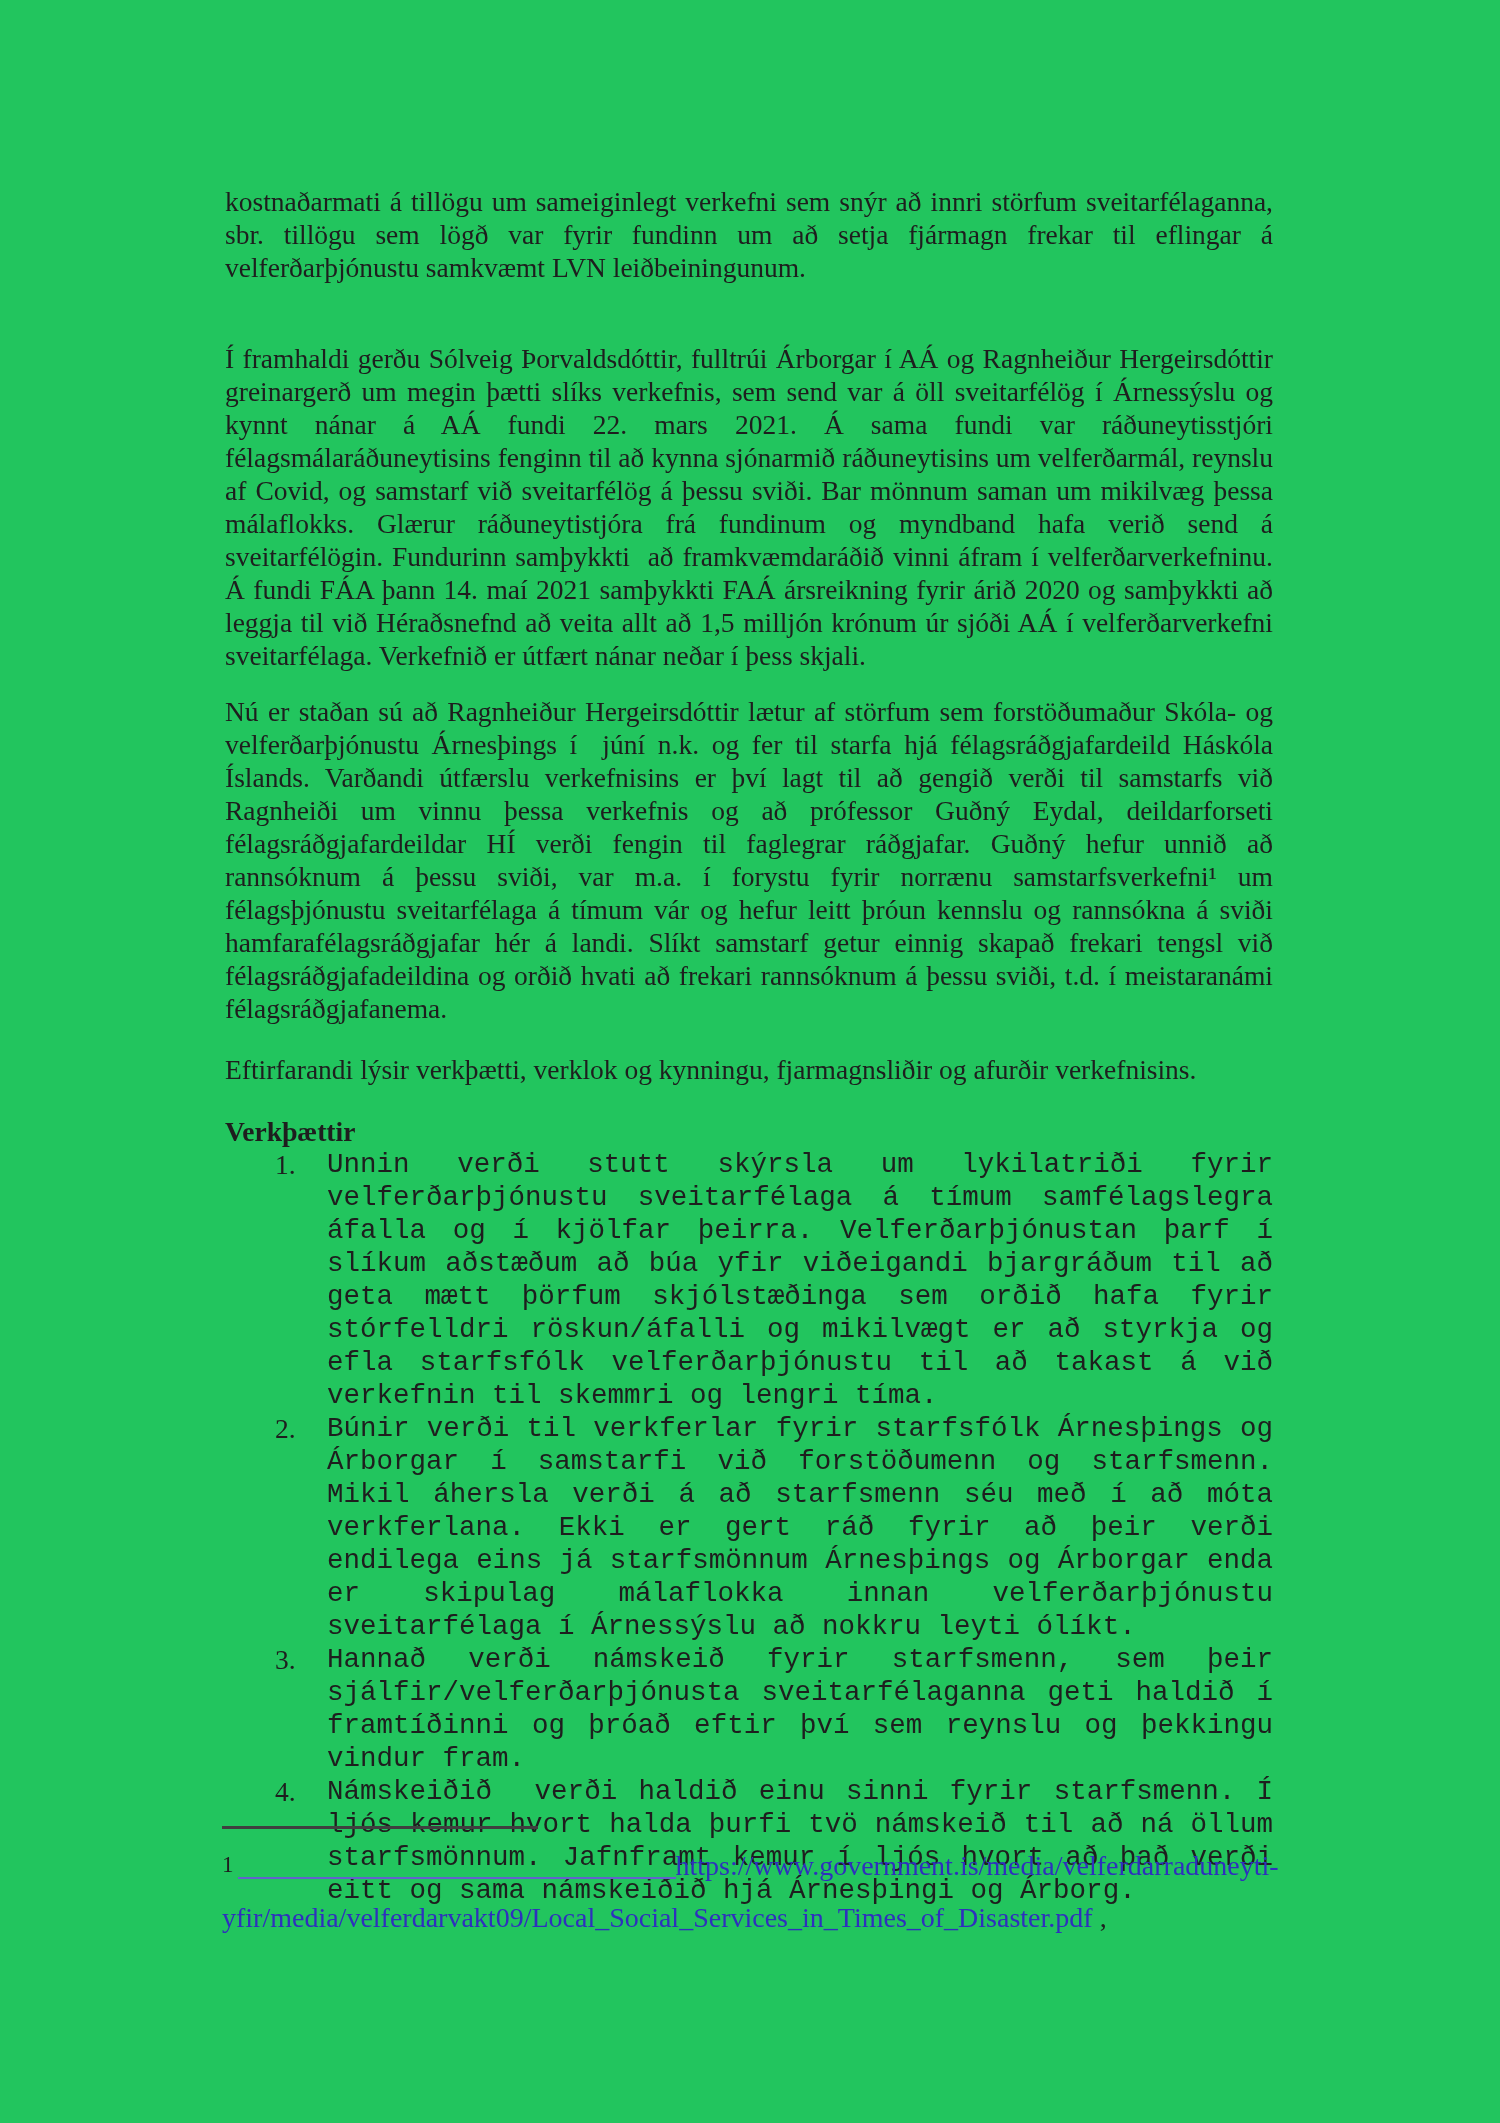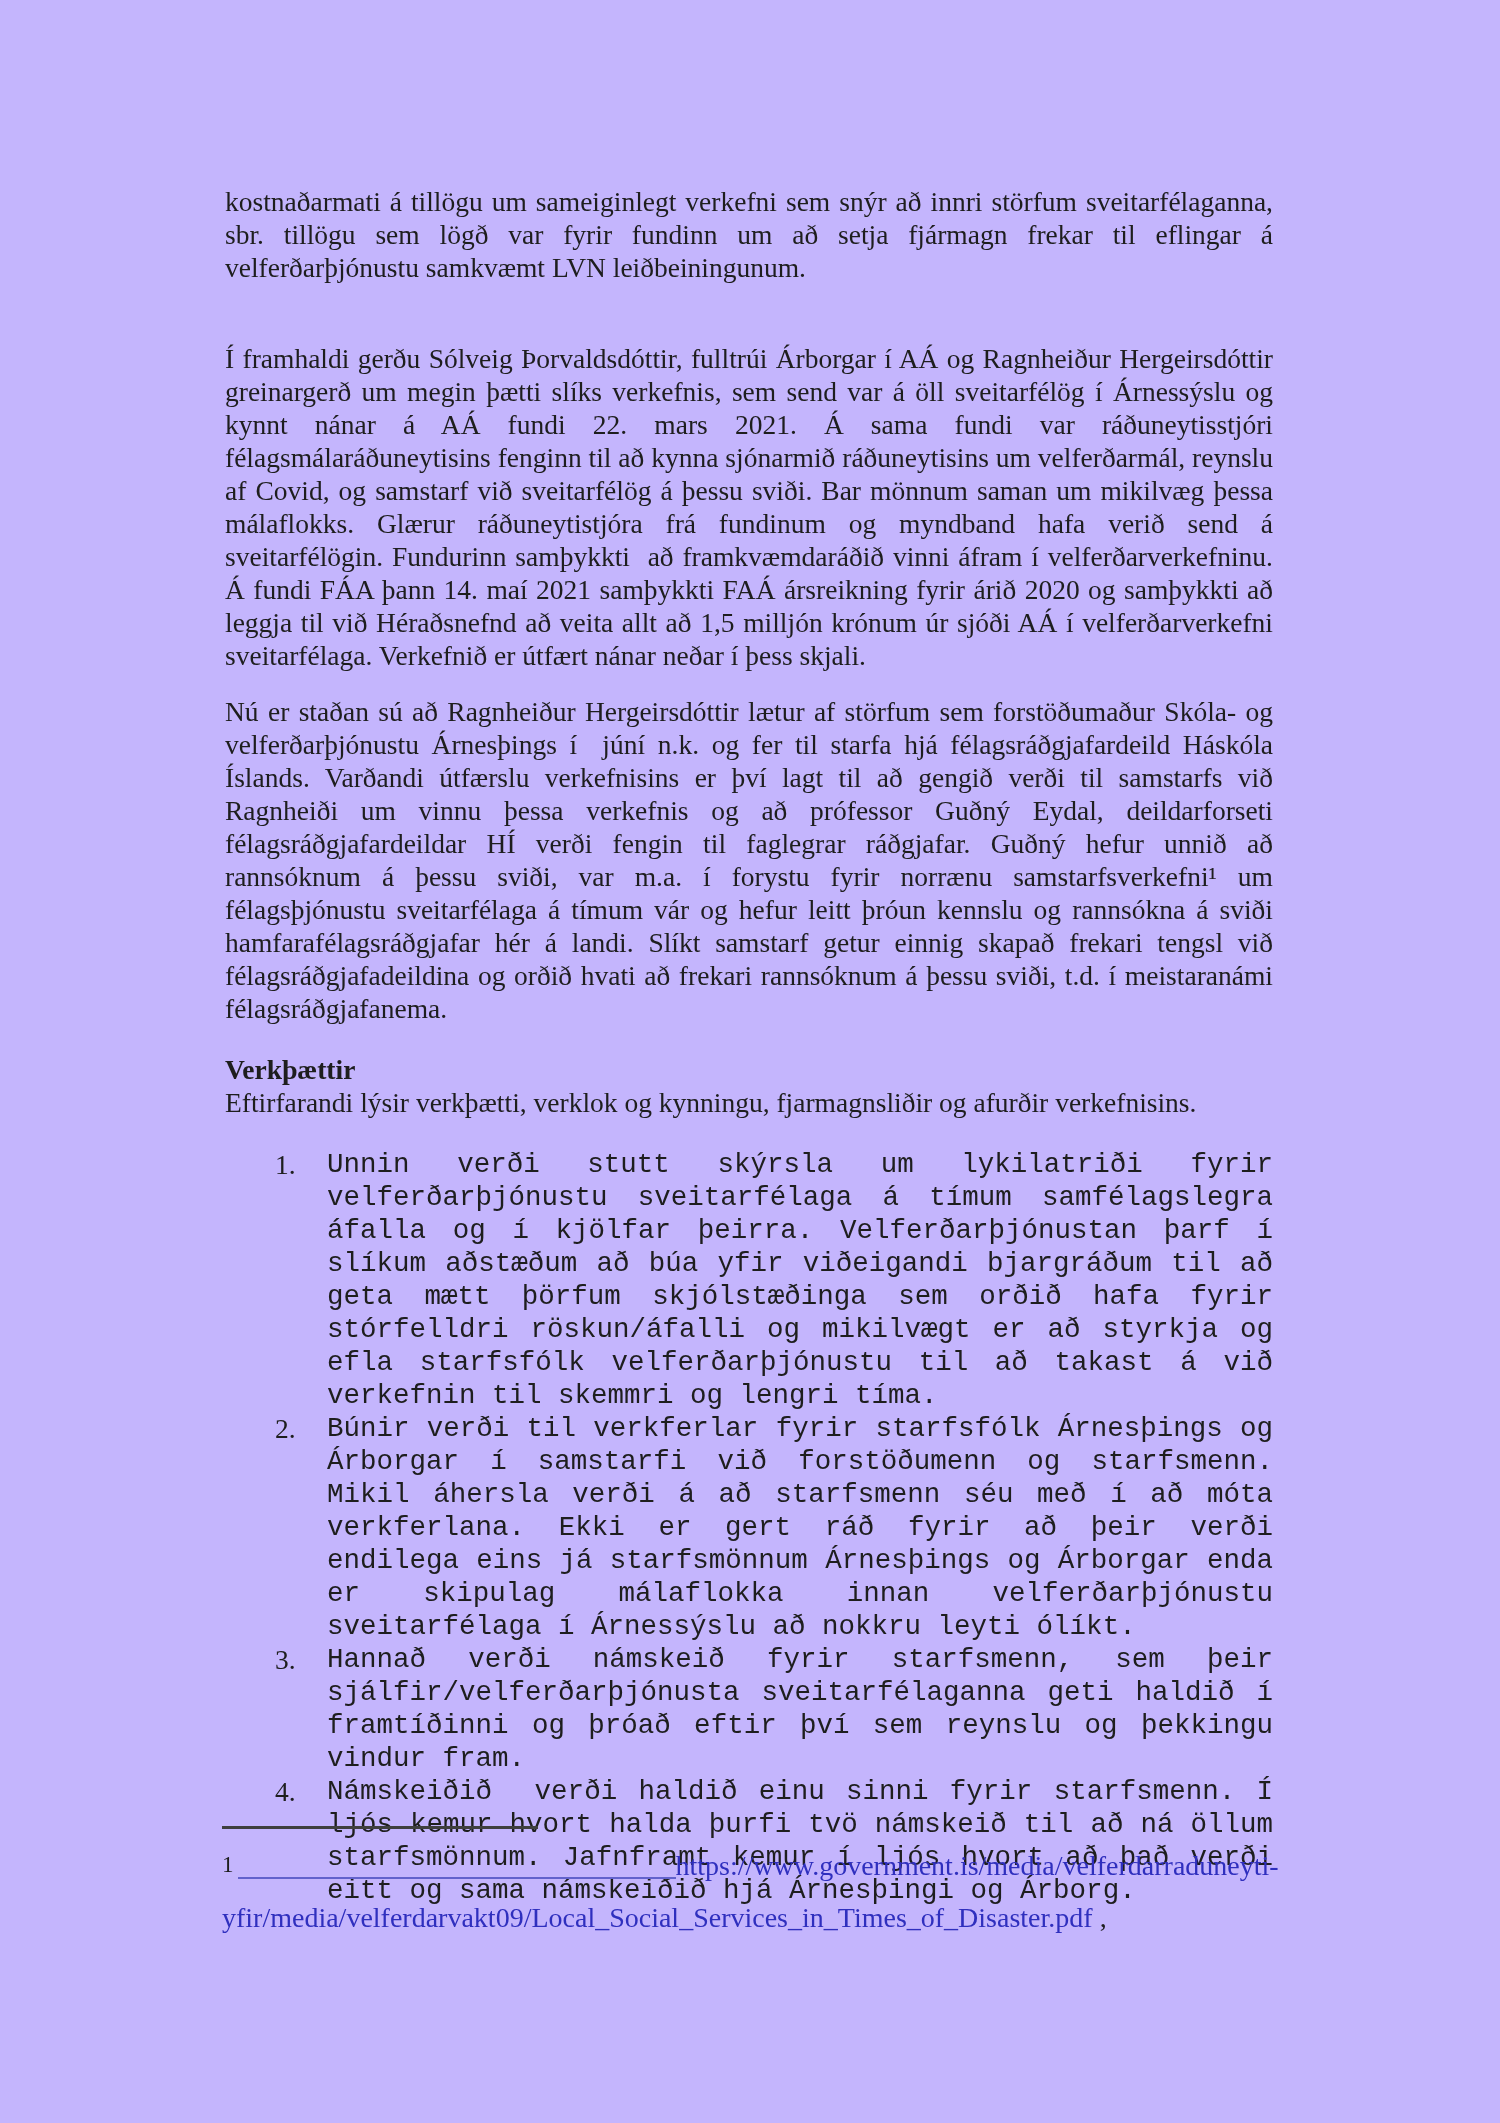--- a/index.html
+++ b/index.html
@@ -8,21 +8,21 @@
     width: 1500px;
     height: 2123px;
     position: relative;
     font-family: "Liberation Serif", "DejaVu Serif", serif;
   }
   .page {
     position: absolute;
     left: 0; top: 0;
     width: 1500px;
     height: 2123px;
-    background: #c4b5fd;
+    background: #22c55e;
     overflow: hidden;
   }
   .content {
     position: absolute;
     left: 225px;
     top: 185px;
     width: 1048px;
     font-size: 27.5px;
     line-height: 33px;
     color: #1e1e1e;
@@ -92,23 +92,23 @@
 <div class="page">
 
   <div class="content">
 
     <p class="para p1">kostnaðarmati á tillögu um sameiginlegt verkefni sem snýr að innri störfum sveitarfélaganna, sbr. tillögu sem lögð var fyrir fundinn um að setja fjármagn frekar til eflingar á velferðarþjónustu samkvæmt LVN leiðbeiningunum.</p>
 
     <p class="para p2">Í framhaldi gerðu Sólveig Þorvaldsdóttir, fulltrúi Árborgar í AÁ og Ragnheiður Hergeirsdóttir greinargerð um megin þætti slíks verkefnis, sem send var á öll sveitarfélög í Árnessýslu og kynnt nánar á AÁ fundi 22. mars 2021. Á sama fundi var ráðuneytisstjóri félagsmálaráðuneytisins fenginn til að kynna sjónarmið ráðuneytisins um velferðarmál, reynslu af Covid, og samstarf við sveitarfélög á þessu sviði. Bar mönnum saman um mikilvæg þessa málaflokks. Glærur ráðuneytistjóra frá fundinum og myndband hafa verið send á sveitarfélögin. Fundurinn samþykkti&nbsp; að framkvæmdaráðið vinni áfram í velferðarverkefninu. Á fundi FÁA þann 14. maí 2021 samþykkti FAÁ ársreikning fyrir árið 2020 og samþykkti að leggja til við Héraðsnefnd að veita allt að 1,5 milljón krónum úr sjóði AÁ í velferðarverkefni sveitarfélaga. Verkefnið er útfært nánar neðar í þess skjali.</p>
 
     <p class="para p3">Nú er staðan sú að Ragnheiður Hergeirsdóttir lætur af störfum sem forstöðumaður Skóla- og velferðarþjónustu Árnesþings í&nbsp; júní n.k. og fer til starfa hjá félagsráðgjafardeild Háskóla Íslands. Varðandi útfærslu verkefnisins er því lagt til að gengið verði til samstarfs við Ragnheiði um vinnu þessa verkefnis og að prófessor Guðný Eydal, deildarforseti félagsráðgjafardeildar HÍ verði fengin til faglegrar ráðgjafar. Guðný hefur unnið að rannsóknum á þessu sviði, var m.a. í forystu fyrir norrænu samstarfsverkefni¹ um félagsþjónustu sveitarfélaga á tímum vár og hefur leitt þróun kennslu og rannsókna á sviði hamfarafélagsráðgjafar hér á landi. Slíkt samstarf getur einnig skapað frekari tengsl við félagsráðgjafadeildina og orðið hvati að frekari rannsóknum á þessu sviði, t.d. í meistaranámi félagsráðgjafanema.</p>
 
+    <p class="para summary">Eftirfarandi lýsir verkþætti, verklok og kynningu, fjarmagnsliðir og afurðir verkefnisins.</p>
+
     <p class="para section-heading">Verkþættir</p>
-
-    <p class="para summary">Eftirfarandi lýsir verkþætti, verklok og kynningu, fjarmagnsliðir og afurðir verkefnisins.</p>
 
 
     <div class="list">
 
       <div class="list-item">
         <span class="list-item-number">1.</span>
         <div class="list-item-text">Unnin verði stutt skýrsla um lykilatriði fyrir velferðarþjónustu sveitarfélaga á tímum samfélagslegra áfalla og í kjölfar þeirra. Velferðarþjónustan þarf í slíkum aðstæðum að búa yfir viðeigandi bjargráðum til að geta mætt þörfum skjólstæðinga sem orðið hafa fyrir stórfelldri röskun/áfalli og mikilvægt er að styrkja og efla starfsfólk velferðarþjónustu til að takast á við verkefnin til skemmri og lengri tíma.</div>
       </div>
 
       <div class="list-item">

